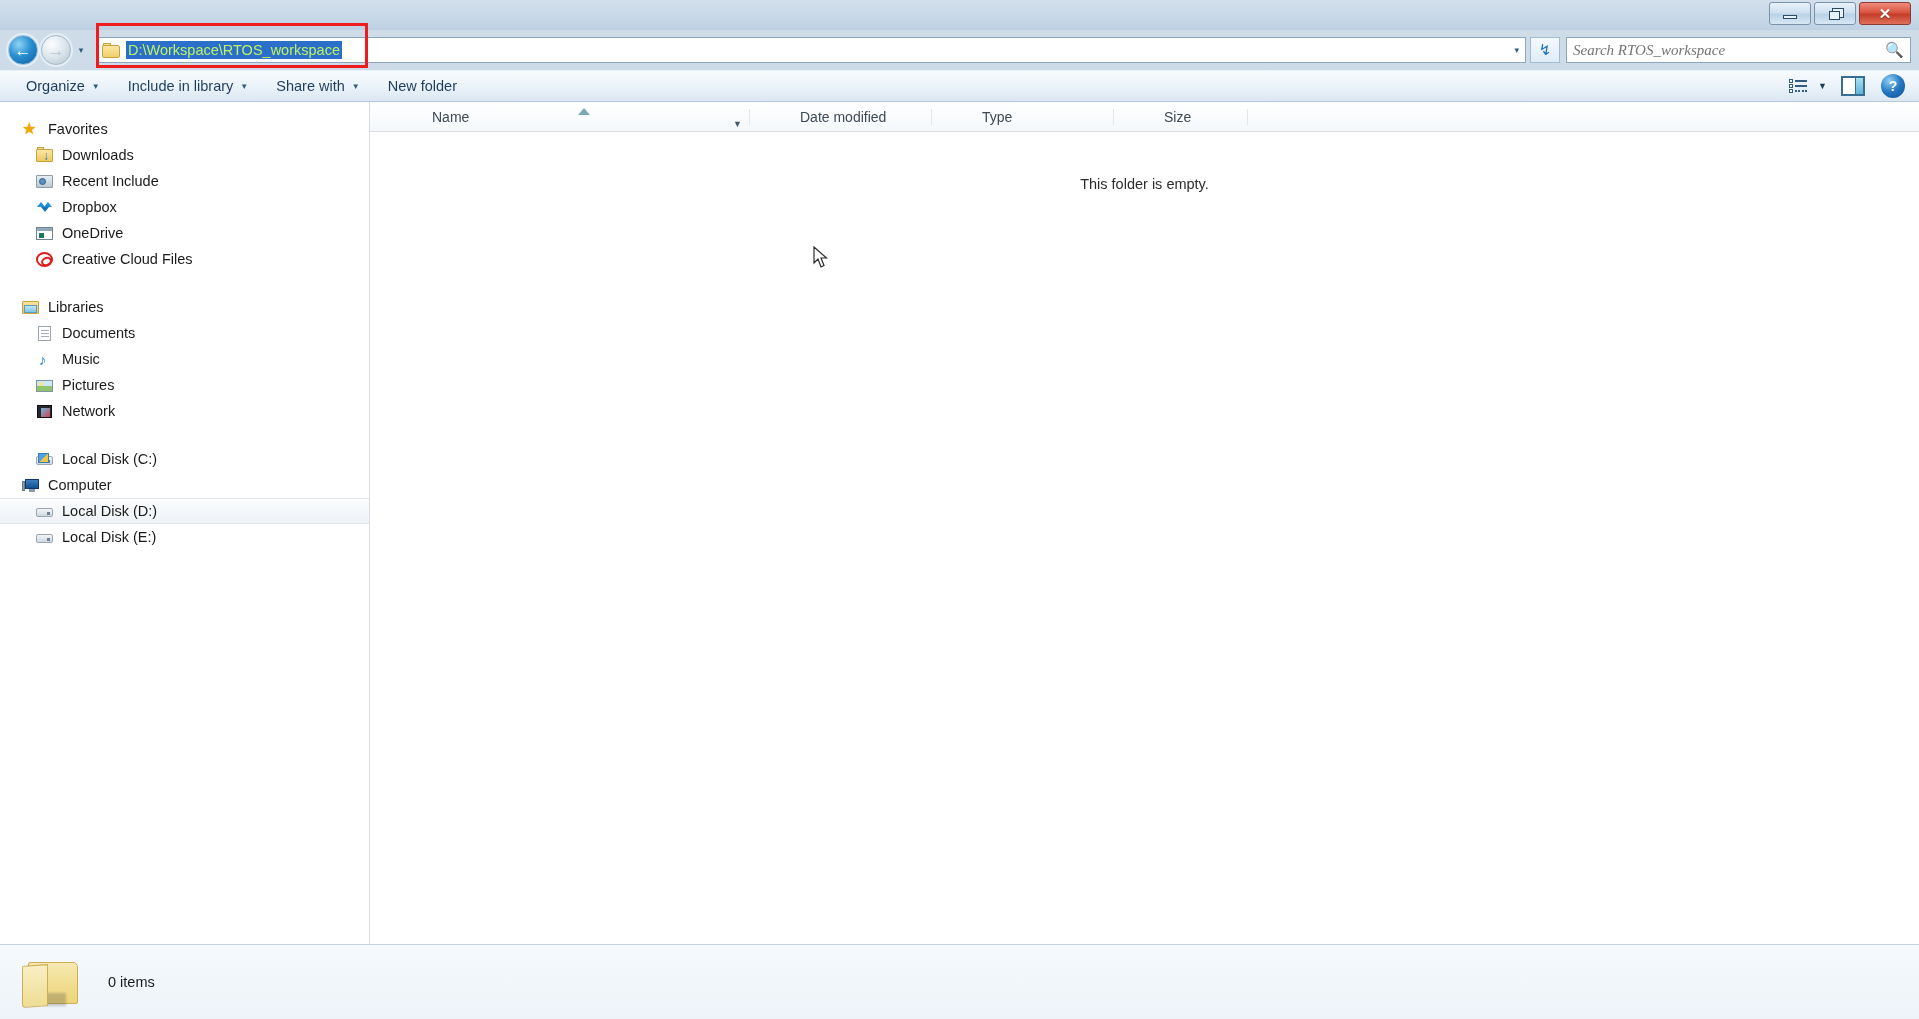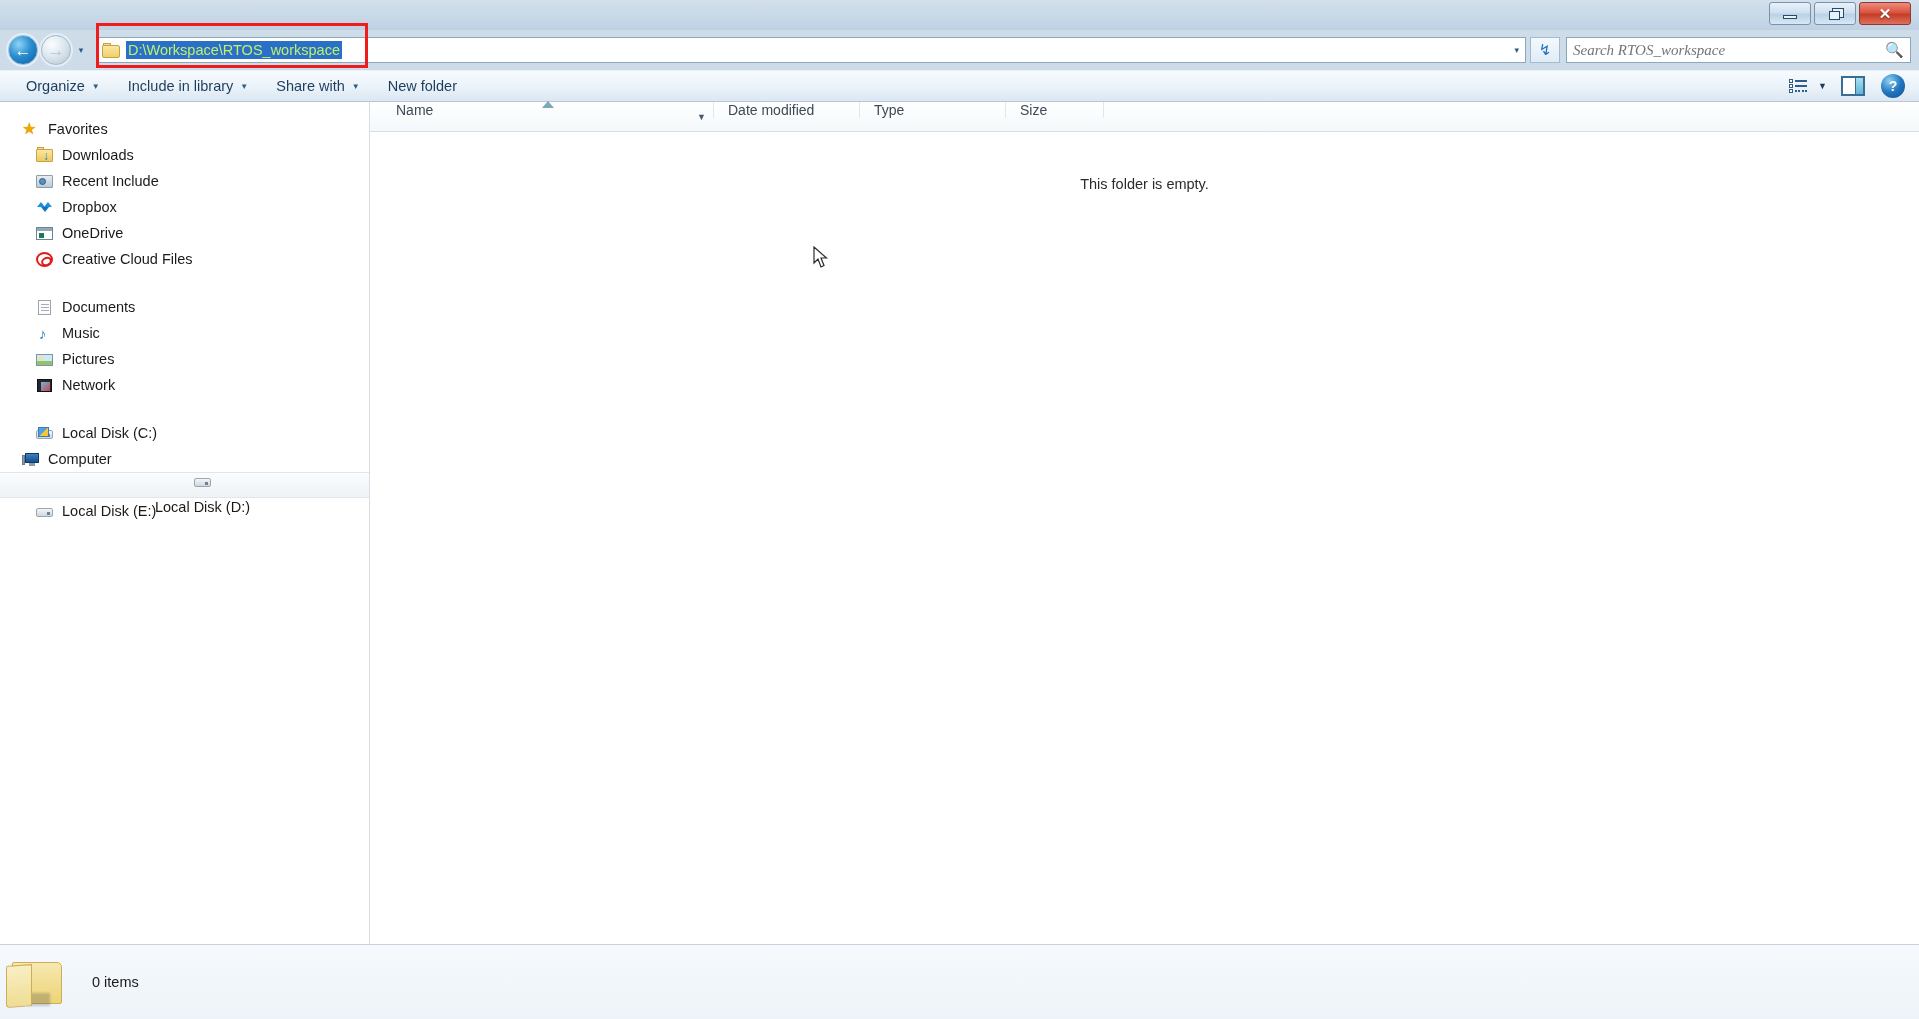--- a/index.html
+++ b/index.html
@@ -210,21 +210,21 @@
   .nav-group { margin-bottom: 22px; }
   .nav-row {
     height: 26px; display:flex; align-items:center;
     padding-left: 22px; gap: 8px;
     font-size: 14.5px; color:#1a1a1a;
     position:relative;
   }
   .nav-row.child { padding-left: 36px; }
   .nav-row.selected {
     background: linear-gradient(to bottom,#fbfcfd 0%, #eef3f7 100%);
-    border-top:1px solid #dfe6ec; border-bottom:1px solid #dfe6ec;flex-direction:column;
+    border-top:1px solid #dfe6ec; border-bottom:1px solid #dfe6ec;
   }
   .nav-icon { width:18px; height:17px; flex:0 0 18px; position:relative; }
   .nav-label { white-space:nowrap; }
 
   
   .ic-star { color:#f0a800; font-size:16px; line-height:16px; text-shadow:0 0 1px #c08000; }
   .ic-folder-dl .fb { position:absolute; left:0; top:2px; width:17px; height:13px;
      background:linear-gradient(to bottom,#fbe6a4,#eec95f); border:1px solid #c8a23d; border-radius:1px;}
   .ic-folder-dl .tab { position:absolute; left:1px; top:0; width:7px; height:3px;
      background:#f6dc92; border:1px solid #c8a23d; border-bottom:none;}
@@ -278,23 +278,24 @@
      background:linear-gradient(to bottom,#3d7fc0,#14508f); border:1px solid #0d3a68;}
   .ic-net .base{ position:absolute; left:9px; top:12px; width:5px; height:3px; background:#8a9aa8;}
   .ic-pc .mon { position:absolute; left:3px; top:2px; width:13px; height:10px;
      background:linear-gradient(to bottom,#4f92cf,#17538f); border:1px solid #0d3a68;}
   .ic-pc .base{ position:absolute; left:7px; top:12px; width:6px; height:3px; background:#8a9aa8;}
   .ic-pc .tower{ position:absolute; left:0; top:4px; width:3px; height:10px; background:#8a9aa8; border:1px solid #6d7c89;}
 
   
   #filelist { flex:1 1 auto; display:flex; flex-direction:column; min-width:0; background:#fff; position:relative;}
   #colheader {
-    flex:0 0 30px; display:flex; align-items:flex-start;
+    flex:0 0 30px; display:flex; align-items:center;
     background: linear-gradient(to bottom,#ffffff 0%, #f4f8fb 100%);
     border-bottom:1px solid #d8dde3;
+    gap:36px;
   }
   .col {
     display:flex; align-items:center;
     border-right:1px solid #e2e7eb;
     font-size:14px; color:#3d4a57;
     padding-left:14px;
     position:relative;
   }
   .col.c-name { width: 332px; flex:0 0 332px; }
   .col.c-date { width: 146px; flex:0 0 146px; }
@@ -320,21 +321,21 @@
     position:absolute; left:443px; top:144px;
     width:16px; height:24px; z-index: 20; pointer-events:none;
   }
 
   
   #statusbar {
     flex:0 0 75px;
     display:flex; align-items:center;
     background: linear-gradient(to bottom,#f6fafd 0%, #edf3f8 100%);
     border-top:1px solid #c3d2de;
-    padding-left: 6px; gap: 26px;
+    padding-left: 22px; gap: 26px;
   }
   #status-folder { width:60px; height:50px; position:relative; flex:0 0 60px;}
   #status-folder .back {
     position:absolute; left:6px; top:5px; width:50px; height:42px;
     background:linear-gradient(to bottom,#f6e8b0,#ecd477);
     border:1px solid #cdae55; border-radius:2px 5px 2px 2px;
   }
   #status-folder .front {
     position:absolute; left:0px; top:8px; width:26px; height:42px;
     background:linear-gradient(to bottom,#f9efc5,#eedd93);
@@ -474,20 +475,27 @@
         </div>
         <div class="nav-row child">
           <span class="nav-icon">
               <span class="ic-cc"></span>
             </span>
           <span class="nav-label">Creative Cloud Files</span>
         </div>
       </div>
 
       <div class="nav-group">
+        <div class="nav-row">
+          <span class="nav-icon ic-lib">
+            <span class="fb"></span>
+              <span class="inner"></span>
+          </span>
+          <span class="nav-label">Libraries</span>
+        </div>
         <div class="nav-row child">
           <span class="nav-icon">
               <span class="ic-doc"></span>
             </span>
           <span class="nav-label">Documents</span>
         </div>
         <div class="nav-row child">
           <span class="nav-icon">
               <span class="ic-music">♪</span>
             </span>

